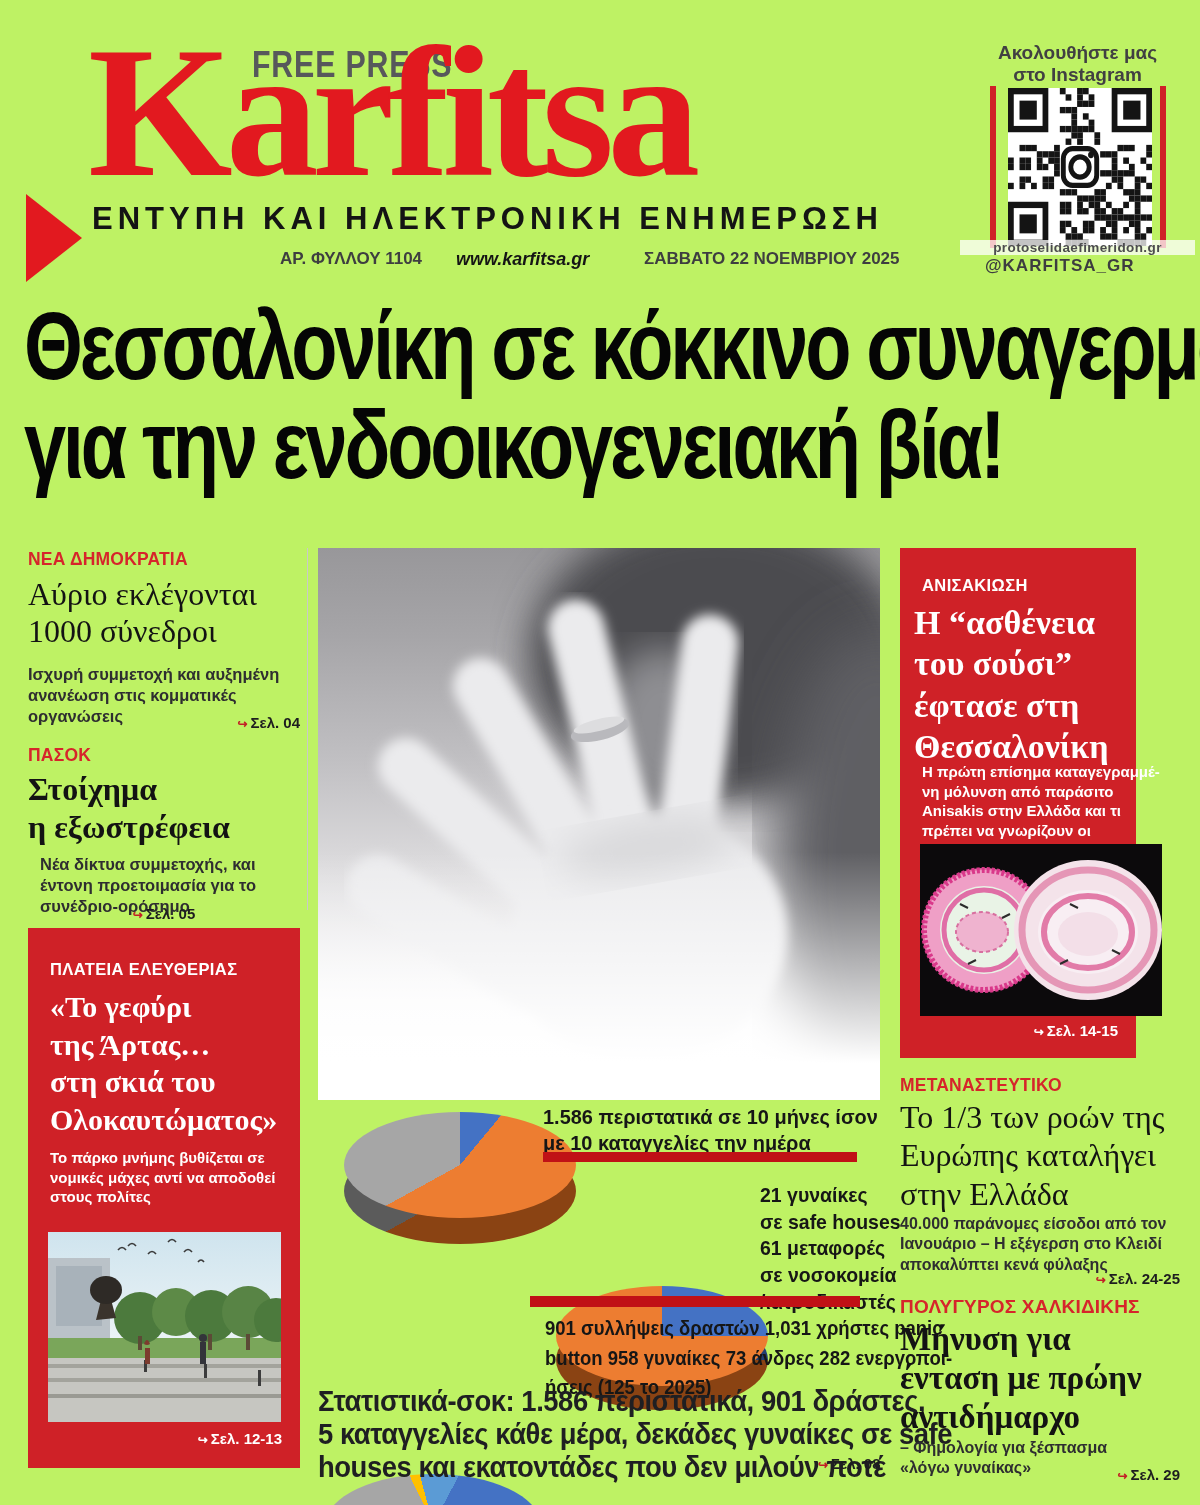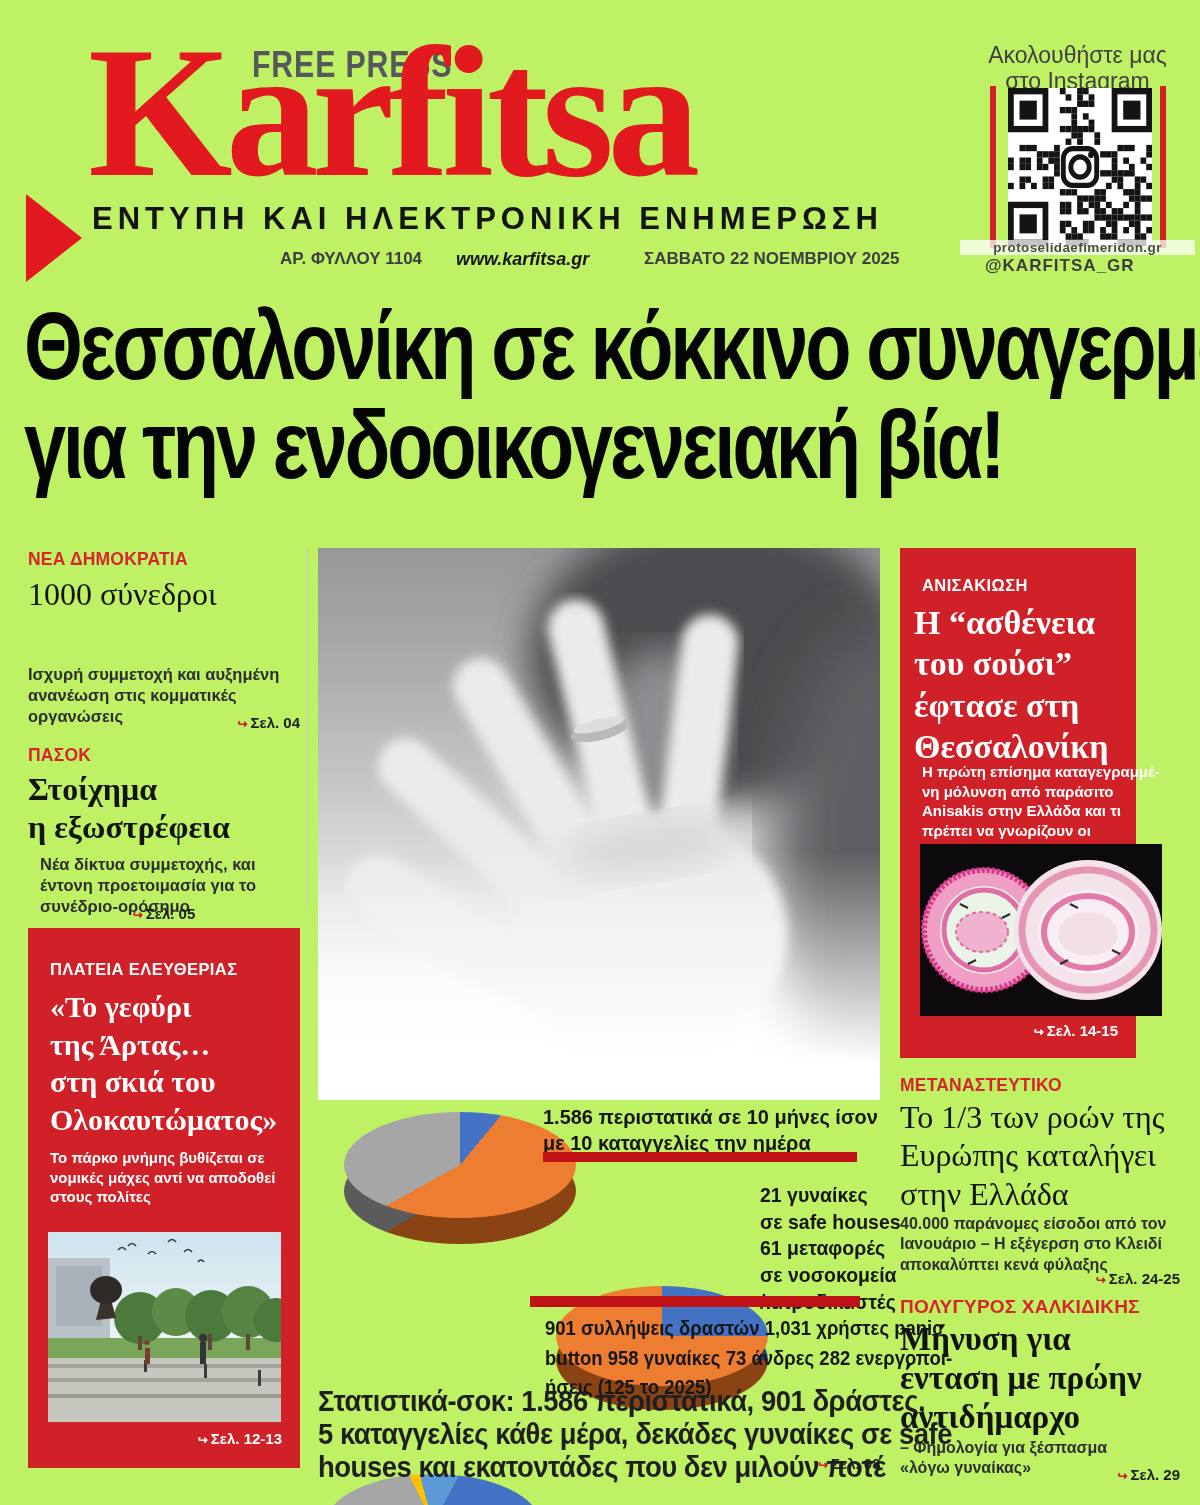--- a/index.html
+++ b/index.html
@@ -13,21 +13,21 @@
   .free-press{left:252px;top:44px;font-weight:800;font-size:37px;color:#57585b;
         letter-spacing:1px;transform:scaleX(.82);transform-origin:left top;}
   .brand{left:88px;top:24px;font-family:"Liberation Serif",serif;font-weight:700;
         font-size:186px;line-height:.95;color:#e2191f;letter-spacing:-7px;}
   .tagline{left:92px;top:201px;font-weight:800;font-size:31px;letter-spacing:5px;
         color:#141414;white-space:nowrap;}
   .folio{top:249px;font-size:17px;font-weight:700;color:#3e3e40;white-space:nowrap;}
   .folio.site{font-weight:800;color:#151515;font-size:18px;}
 
   
-  .follow{left:985px;top:42px;width:185px;text-align:center;font-size:23px;font-weight:400;
+  .follow{left:985px;top:42px;width:185px;text-align:center;font-size:19px;font-weight:700;
         color:#414042;line-height:1.15;}
   .qr-bar{top:86px;width:6px;height:162px;background:#cf2127;}
   .qr-box{left:1008px;top:88px;width:144px;height:158px;background:#fff;}
   .watermark{left:960px;top:240px;width:235px;text-align:center;font-size:13.5px;font-weight:800;
         color:#4c4c4e;letter-spacing:.4px;background:rgba(255,255,255,.75);}
   .handle{left:985px;top:256px;width:185px;text-align:left;font-size:17px;font-weight:800;
         color:#3d3d3f;letter-spacing:1px;}
 
   
   .lead-line{left:24px;font-weight:800;font-size:97px;line-height:1;letter-spacing:-4px;color:#050505;
@@ -267,20 +267,21 @@
   <div class="abs watermark">protoselidaefimeridon.gr</div>
   <div class="abs handle">@KARFITSA_GR</div>
 
   <div class="abs lead-line" style="top:297px;">Θεσσαλονίκη σε κόκκινο συναγερμό</div>
   <div class="abs lead-line" style="top:396px;">για την ενδοοικογενειακή βία!</div>
 
   <div class="abs vdivider"></div>
 
   <div class="abs kicker" style="left:28px;top:549px;">ΝΕΑ ΔΗΜΟΚΡΑΤΙΑ</div>
   <div class="abs serifh" style="left:28px;top:576px;font-size:32px;line-height:1.16;font-weight:400;">
+    <div>Αύριο εκλέγονται</div>
     <div>1000 σύνεδροι</div>
   </div>
   <div class="abs deck" style="left:28px;top:664px;width:262px;">Ισχυρή συμμετοχή και αυξημένη ανανέωση στις κομματικές οργανώσεις</div>
   <div class="abs pageref" style="left:28px;top:714px;width:272px;text-align:right;"><span class="arr">↪</span><span>Σελ. 04</span></div>
 
   <div class="abs kicker" style="left:28px;top:745px;">ΠΑΣΟΚ</div>
   <div class="abs serifh" style="left:28px;top:771px;font-size:32px;line-height:1.18;font-weight:700;">
     <div>Στοίχημα</div>
     <div>η εξωστρέφεια</div>
   </div>

